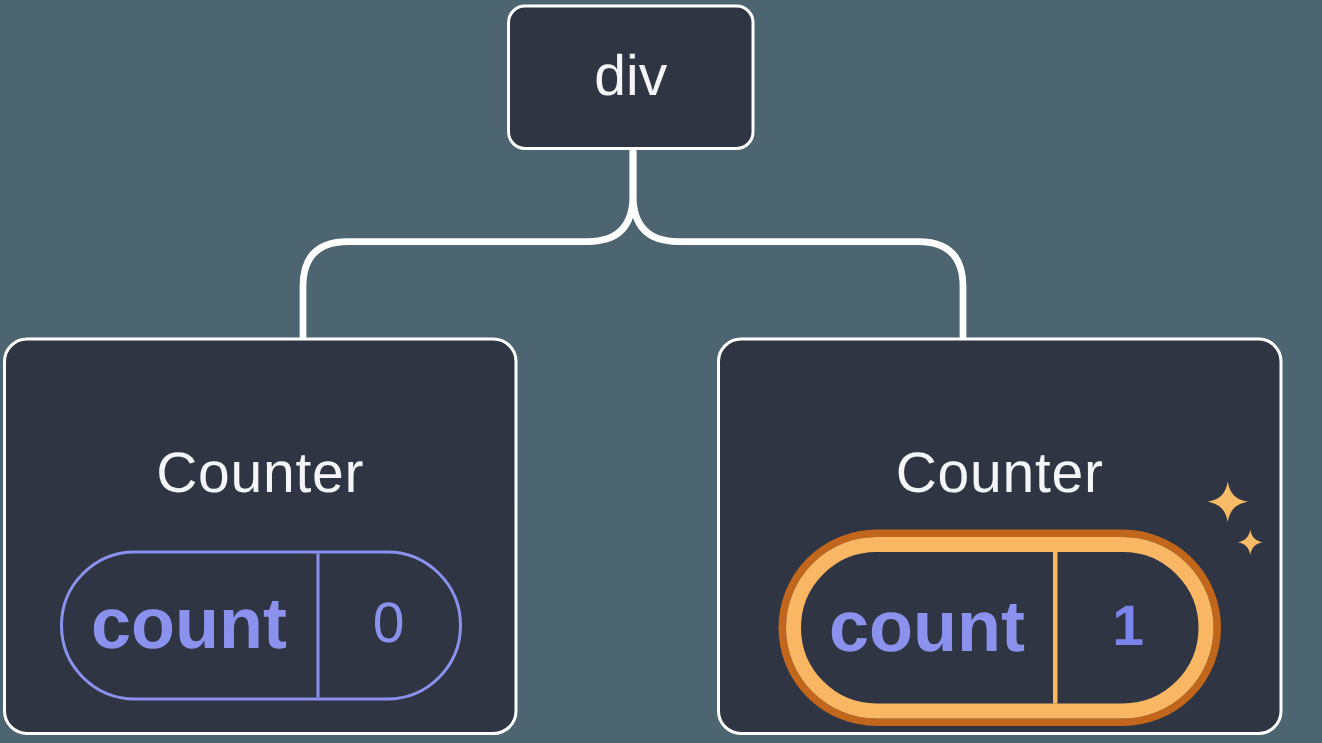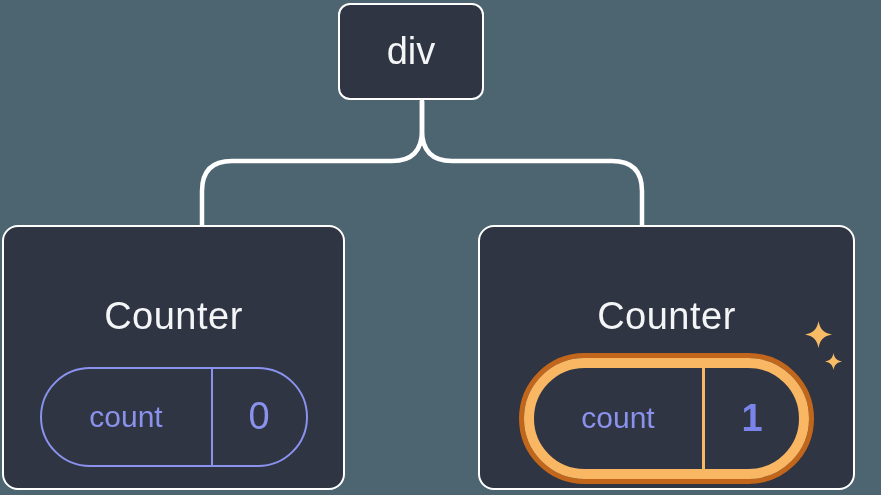--- a/index.html
+++ b/index.html
@@ -15,21 +15,21 @@
     overflow:hidden;
   }
   .connector-svg{position:absolute;left:0;top:0;width:881px;height:495px;}
   .connector-svg path{fill:none;stroke:var(--line);stroke-width:4.5;stroke-linecap:round;stroke-linejoin:round;}
 
   .node{
     position:absolute;background:var(--card);border:2.5px solid var(--line);
     display:flex;align-items:center;justify-content:center;
   }
   .root-node{
-    left:338px;top:3px;width:146px;height:97px;border-radius:12px;
+    left:338px;top:3px;width:165px;height:97px;border-radius:12px;
     color:var(--text);font-size:38px;font-weight:400;
   }
   .card{
     top:225px;height:265px;border-radius:16px;
     flex-direction:column;justify-content:flex-start;align-items:center;
   }
   .card-left{left:2px;width:343px;}
   .card-right{left:478px;width:377px;}
   .card-title{
     margin-top:69px;color:var(--text);font-size:38px;font-weight:500;
@@ -37,21 +37,21 @@
   }
   .pill{
     display:flex;align-items:stretch;border-radius:9999px;
   }
   .pill-plain{
     margin-top:29px;width:268px;height:100px;border:2px solid var(--purple);
   }
   .pill-seg{display:flex;align-items:center;justify-content:center;}
   .pill-plain .seg-key{width:171px;border-right:2px solid var(--purple);}
   .pill-plain .seg-val{flex:1;}
-  .state-key{color:var(--purple);font-size:30px;font-weight:400;}
+  .state-key{color:var(--purple);font-size:48px;font-weight:700;}
   .state-val{color:var(--purple);font-size:38px;font-weight:400;}
   .state-val-bold{color:var(--purple-bold);font-size:38px;font-weight:700;}
 
   .pill-ring-outer{
     margin-top:15px;width:295px;height:131px;border-radius:9999px;
     border:5px solid var(--orange-dark);
   }
   .pill-ring-inner{
     width:100%;height:100%;border-radius:9999px;
     border:10px solid var(--orange-light);

